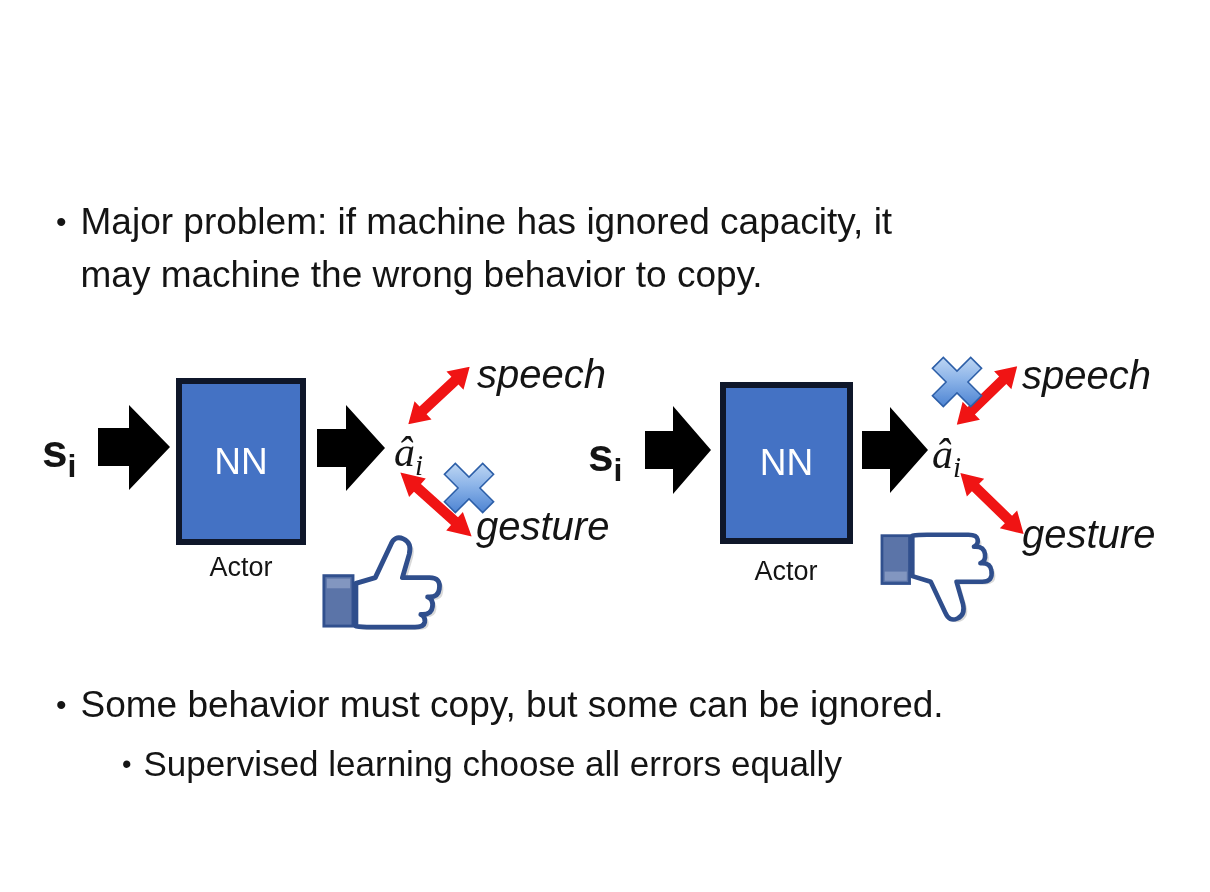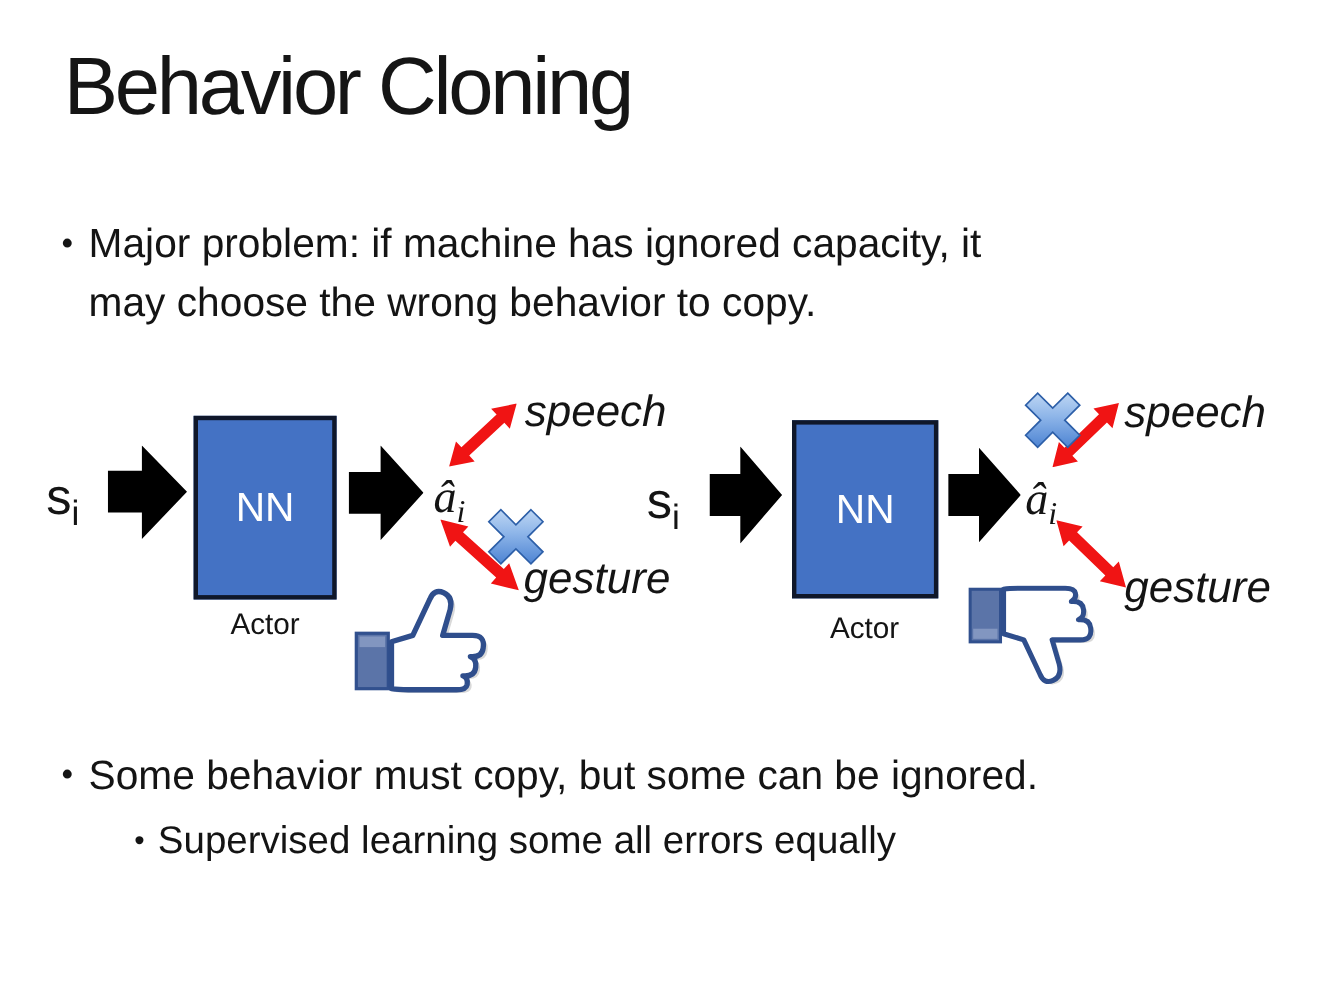--- a/index.html
+++ b/index.html
@@ -24,45 +24,44 @@
   .bullet-dot{flex:0 0 auto;}
   .b1{left:56px;top:195px;font-size:37px;line-height:53px;}
   .b1 .bullet-dot{font-size:30px;line-height:53px;margin-right:14px;}
   .b2{left:56px;top:680px;font-size:37px;line-height:50px;}
   .b2 .bullet-dot{font-size:30px;line-height:50px;margin-right:14px;}
   .b2sub{left:122px;top:740px;font-size:35px;line-height:48px;}
   .b2sub .bullet-dot{font-size:27px;line-height:48px;margin-right:12px;}
 
   .nn-box{
     background:#4472C4;
-    border:4px solid #0f172a;
+    border:6px solid #0f172a;
     display:flex;align-items:center;justify-content:center;
     box-sizing:border-box;
   }
   .nn-label{color:#ffffff;font-size:37px;}
-  .io-label{font-size:46px;white-space:nowrap;}
+  .io-label{font-size:46px;white-space:nowrap;font-weight:bold;}
   .io-label sub{font-size:32px;line-height:0;}
   .out-label{font-family:Liberation Serif, serif;font-style:italic;font-size:42px;white-space:nowrap;}
   .out-label sub{font-size:29px;line-height:0;font-style:italic;}
   .actor-label{font-size:27px;transform:translateX(-50%);white-space:nowrap;}
   .rel-label{font-size:40px;white-space:nowrap;font-style:italic;}
   svg{display:block;}
 </style>
 </head>
 <body>
 
 <div class="slide">
 
-  <div class="abs title">Behavior Cloning</div>
 
   <div class="abs b1 bullet-row">
     <span class="bullet-dot">•</span>
     <div>
       <div>Major problem: if machine has ignored capacity, it</div>
-      <div>may choose the wrong behavior to copy.</div>
+      <div>may machine the wrong behavior to copy.</div>
     </div>
   </div>
 
   <div class="abs io-label" style="left:42px;top:424px;"><span>s</span><sub>i</sub></div>
 
   <svg class="abs" style="left:98px;top:405px;" width="72" height="85" viewBox="0 0 72 85">
     <polygon points="0,23 31,23 31,0 72,42 31,85 31,61 0,61" fill="#000000"></polygon>
   </svg>
 
   <div class="abs nn-box" style="left:176px;top:378px;width:130px;height:167px;">
@@ -160,16 +159,16 @@
     </g>
   </svg>
 
   <div class="abs b2 bullet-row">
     <span class="bullet-dot">•</span>
     <div>Some behavior must copy, but some can be ignored.</div>
   </div>
 
   <div class="abs b2sub bullet-row">
     <span class="bullet-dot">•</span>
-    <div>Supervised learning some all errors equally</div>
+    <div>Supervised learning choose all errors equally</div>
   </div>
 
 </div>
 
 </body></html>

